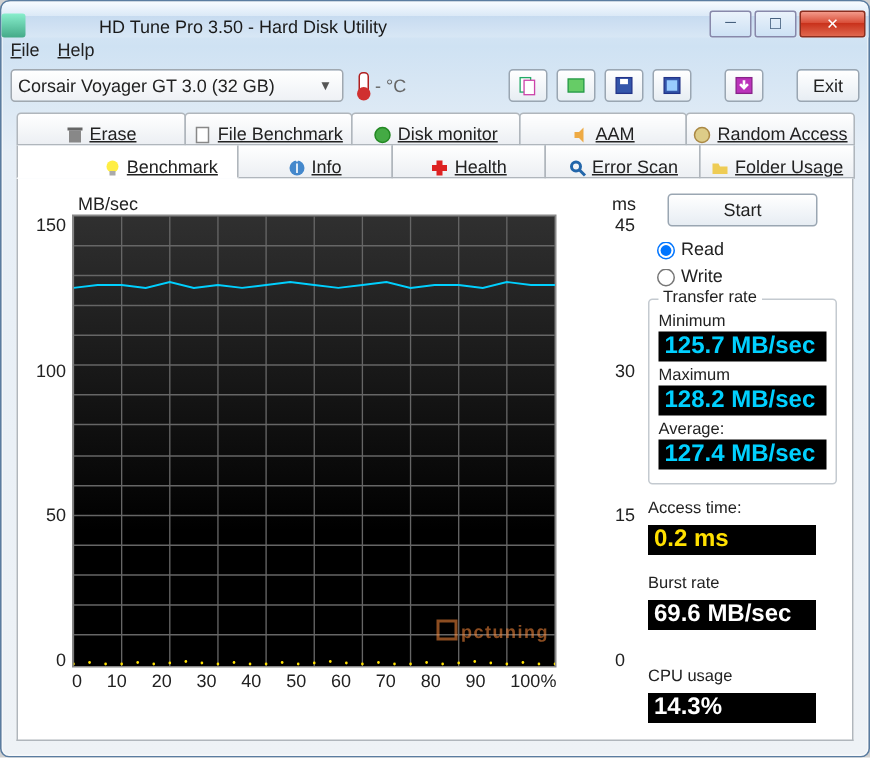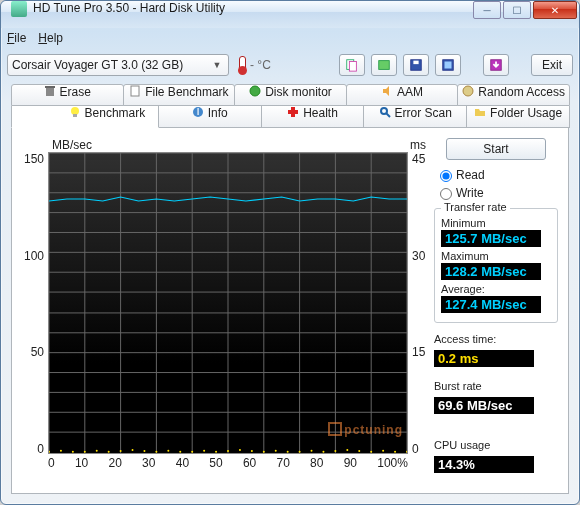--- a/index.html
+++ b/index.html
@@ -1,18 +1,18 @@
 <!DOCTYPE html>
 <html><head>
 <meta charset="utf-8">
 <style>
 * { box-sizing: border-box; margin: 0; padding: 0; font-family: "Segoe UI", Tahoma, sans-serif; font-size: 12px; }
 body { background: #d0d0d0; width: 580px; height: 505px; overflow: hidden; }
 .window { width: 580px; height: 505px; background: linear-gradient(#eaf4fb, #d8e7f5 8px, #cfe2f3 30px, #e6eef6 100px, #eef2f6); border: 1px solid #5a7ca0; border-radius: 6px; display: flex; flex-direction: column; box-shadow: inset 0 0 0 1px rgba(255,255,255,.5); }
-.titlebar { height: 28px; display: flex; align-items: flex-start; padding: 0 2px 0 10px; background: linear-gradient(#f7fbff, #dbe9f7 40%, #c7dbf0 41%, #d8e7f5); border-radius: 6px 6px 0 0; }
+.titlebar { height: 28px; display: flex; align-items: flex-end; padding: 0 2px 0 0; background: linear-gradient(#f7fbff, #dbe9f7 40%, #c7dbf0 41%, #d8e7f5); border-radius: 6px 6px 0 0; gap: 43px; }
 .titlebar .icon { width: 16px; height: 16px; margin-right: 6px; background: linear-gradient(#8ec, #4a8); border-radius: 2px; }
 .titlebar .title { flex: 1; color: #1a1a1a; font-size: 12px; }
 .winbtns { display: flex; gap: 0; margin-left: auto; }
 .winbtn { width: 28px; height: 18px; border: 1px solid #88a; background: linear-gradient(#eaf2fb, #cde1f4); border-radius: 2px; margin-left: 2px; display: flex; align-items: center; justify-content: center; font-size: 10px; color: #46607e; }
 .winbtn.close { width: 44px; background: linear-gradient(#f39a8a, #d94e38 45%, #c8301a 46%, #e0674e); color: #fff; border-color: #8b2e1f; }
 .menubar { height: 20px; display: flex; align-items: center; padding: 0 6px; gap: 12px; }
 .menubar span { color: #222; }
 .menubar span u { text-decoration: underline; }
 .toolbar { height: 32px; margin: 2px 6px 4px; display: flex; align-items: center; gap: 6px; }
 .dropdown { display: flex; align-items: center; border: 1px solid #a0a8b0; background: linear-gradient(#fff,#eef1f5); height: 22px; border-radius: 3px; width: 222px; padding: 0 4px; }
@@ -20,46 +20,46 @@
 .dropdown .ddarrow { width: 14px; text-align: center; color: #555; font-size: 9px; }
 .temp { display: flex; align-items: center; color: #666; font-size: 12px; gap: 4px; margin-left: 4px; }
 .therm { width: 7px; height: 18px; border: 1px solid #b02020; border-radius: 3px; position: relative; background:#fff; }
 .therm::after { content:""; position:absolute; bottom:-2px; left:-2px; width:9px; height:9px; background:#d03030; border-radius:50%; }
 .spacer { flex: 1; }
 .tbtn { width: 26px; height: 22px; border: 1px solid #9aa6b2; border-radius: 3px; background: linear-gradient(#fff,#e7edf3); display:flex; align-items:center; justify-content:center; }
 .tbtn svg { width:14px; height:14px; }
 .exitbtn { height: 22px; padding: 0 10px; border: 1px solid #9aa6b2; border-radius: 3px; background: linear-gradient(#fff,#e7edf3); display:flex; align-items:center; color:#222; }
 .tabstrip { margin: 0 10px; }
 .tabrow { display: flex; }
-.tab { flex:1; height: 22px; border: 1px solid #b0b6bc; background: linear-gradient(#fff,#eceff3); margin-right:-1px; display:flex; align-items:flex-start; justify-content:center; gap:4px; color:#222; font-size:11px; }
+.tab { flex:1; height: 22px; border: 1px solid #b0b6bc; background: linear-gradient(#fff,#eceff3); margin-right:-1px; display:flex; align-items:flex-end; justify-content:center; gap:4px; color:#222; font-size:11px;text-decoration:underline; }
 .tab.active { background:#fff; border-bottom-color:#fff; font-weight:normal; }
 .tabrow.top .tab { border-radius: 3px 3px 0 0; }
 .tabrow.bottom .tab { border-top: none; border-radius: 0 0 0 0; }
 .tabrow.bottom .tab.active { position:relative; z-index:2;padding-left:44px; }
 .ticon { width:12px; height:12px; }
 .panel { margin: 0 10px 10px; border: 1px solid #b0b6bc; border-top:none; background:#fff; padding: 10px 10px 8px; height: 380px; display:flex; gap:4px; }
 .chartcol { width: 408px; display:flex; flex-direction:column; }
 .axislbl { display:flex; font-size:11px; color:#222; }
 .axislbl .l { margin-left: 30px; }
 .axislbl .r { margin-left:auto; margin-right: 4px; }
 .chartwrap { position:relative; height: 318px; display:flex; }
 .ylabels { width:26px; display:flex; flex-direction:column; justify-content:space-between; align-items:flex-end; padding: 0 4px 14px 0; color:#222; font-size:11px; }
-.ylabels2 { width:22px; display:flex; flex-direction:column; justify-content:space-between; align-items:flex-start; padding: 0 0 14px 4px; color:#222; font-size:11px; }
+.ylabels2 { width:22px; display:flex; flex-direction:column; justify-content:space-between; align-items:flex-start; padding: 0 0 14px 4px; color:#222; font-size:11px;margin-left:35px; }
 .chart { flex:1; position:relative; }
 .plot { width:100%; height: 302px; background: linear-gradient(#303030,#000 70%,#000); border:1px solid #888; position:relative; overflow:hidden; }
 .grid line { stroke:#666; stroke-width:1; }
 .xlabels { display:flex; justify-content:space-between; font-size:10px; color:#222; padding-top:2px; }
 .sidecol { flex:1; display:flex; flex-direction:column; gap:4px; }
 .startbtn { align-self:center; width: 100px; height:22px; border:1px solid #9aa6b2; border-radius:3px; background:linear-gradient(#fff,#e7edf3); display:flex; align-items:center; justify-content:center; color:#222; margin-bottom:4px; }
 .radiorow { display:flex; align-items:flex-end; gap:4px; color:#222; font-size:11px; padding-left:6px; }
 .radiorow input { width:12px; height:12px; }
 .fieldset { border:1px solid #c4cad0; border-radius:3px; padding: 6px 6px 6px; margin-top:4px; position:relative; }
 .fieldset .legend { position:absolute; top:-8px; left:6px; background:#fff; padding:0 3px; font-size:11px; color:#222; }
 .statlbl { font-size:11px; color:#222; margin-top:2px; }
-.statval { background:#000; color:#00d0ff; font-weight:bold; padding:1px 4px; font-size:13px; width: 100px; margin:1px 0 3px; font-family: Tahoma, sans-serif; }
+.statval { background:#000; color:#00d0ff; font-weight:bold; padding:1px 4px; font-size:16px; width: 112px; margin:1px 0 3px; font-family: Tahoma, sans-serif; }
 .statval.cy { color:#00d0ff; }
 .statval.ye { color:#ffe000; }
 .statval.wh { color:#fff; }
 .watermark { position:absolute; right:4px; bottom:14px; color:rgba(255,140,60,0.55); font-size:18px; font-weight:bold; letter-spacing:1px; font-family: Arial, sans-serif; pointer-events:none; }
 .watermark .sq { display:inline-block; width:14px; height:14px; border:2px solid rgba(255,140,60,0.55); margin-right:2px; vertical-align:-2px; }
 </style>
 </head>
 <body>
 
 <div class="window">

